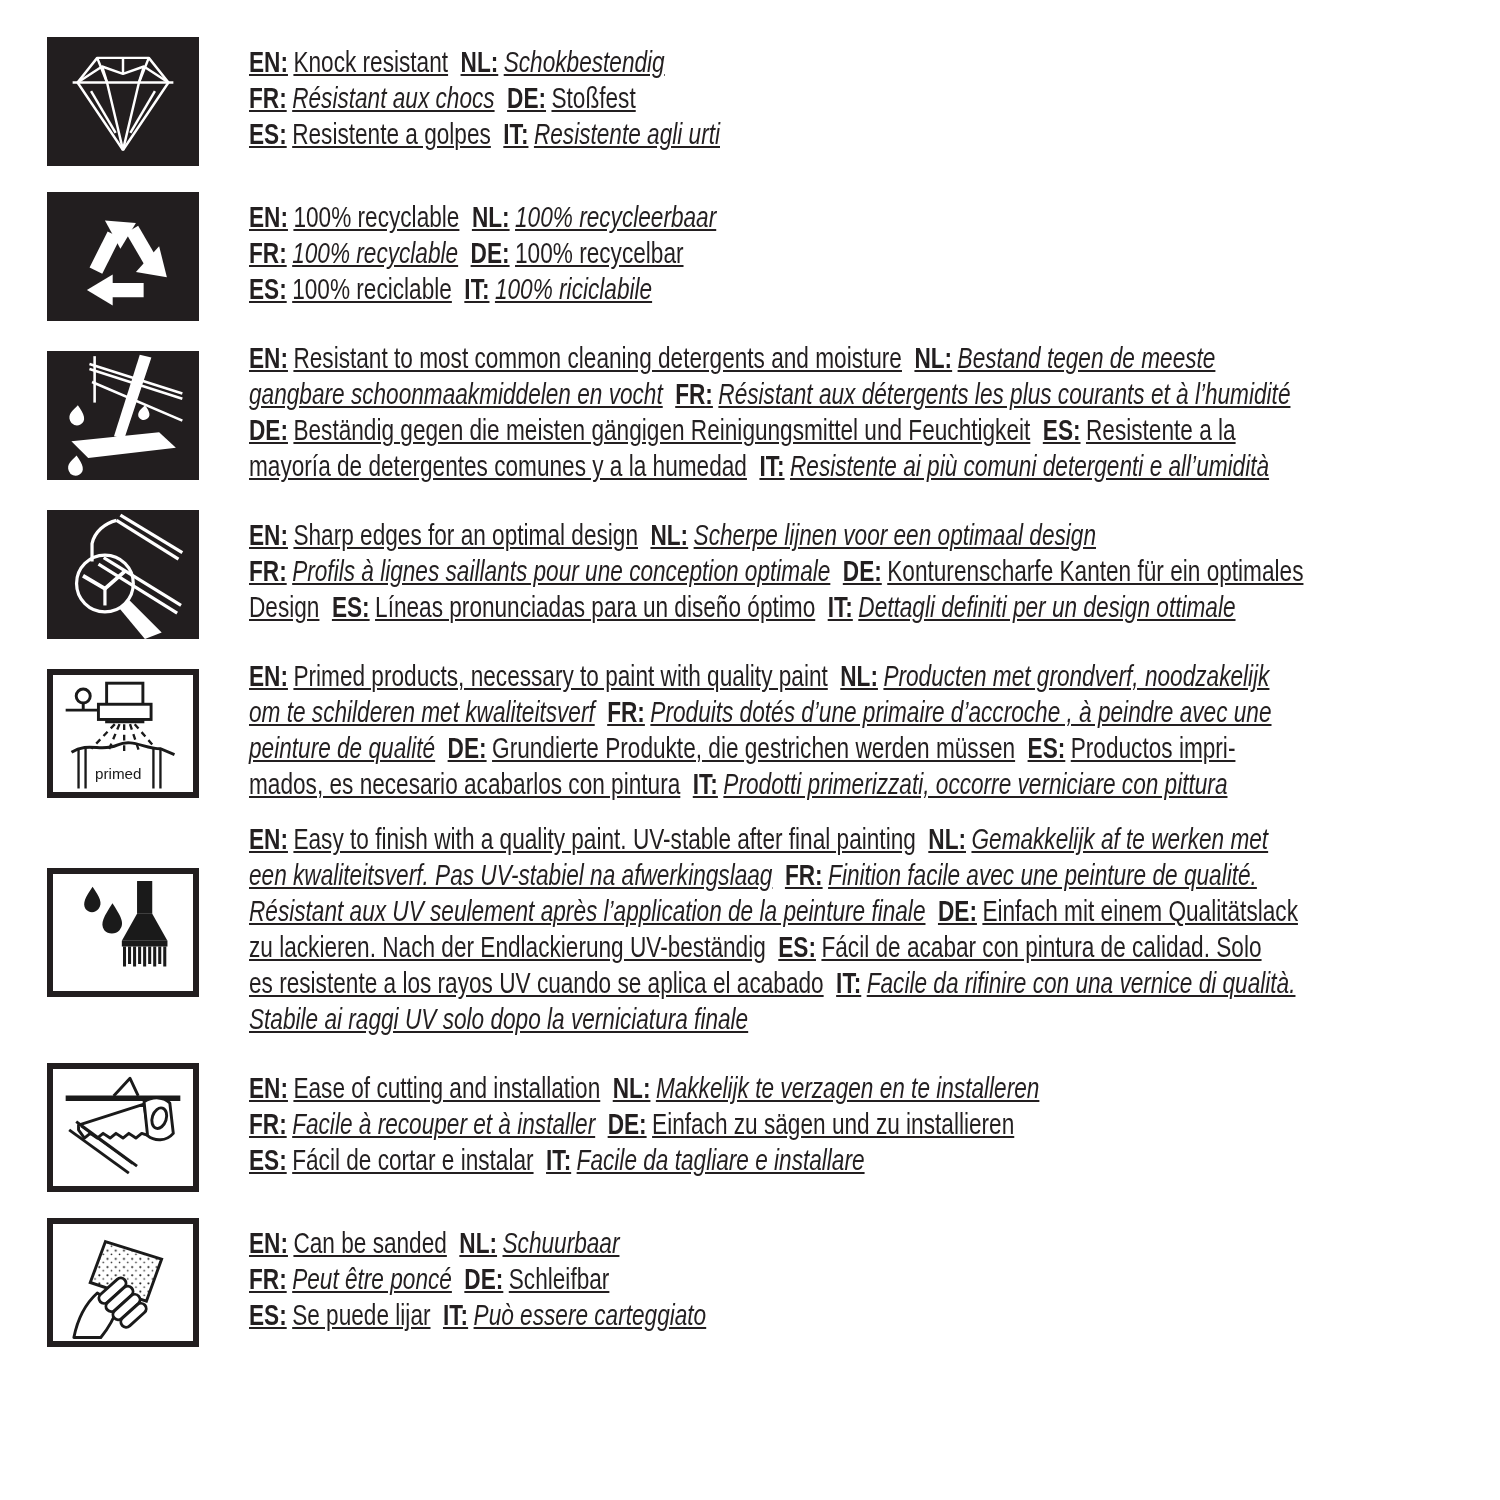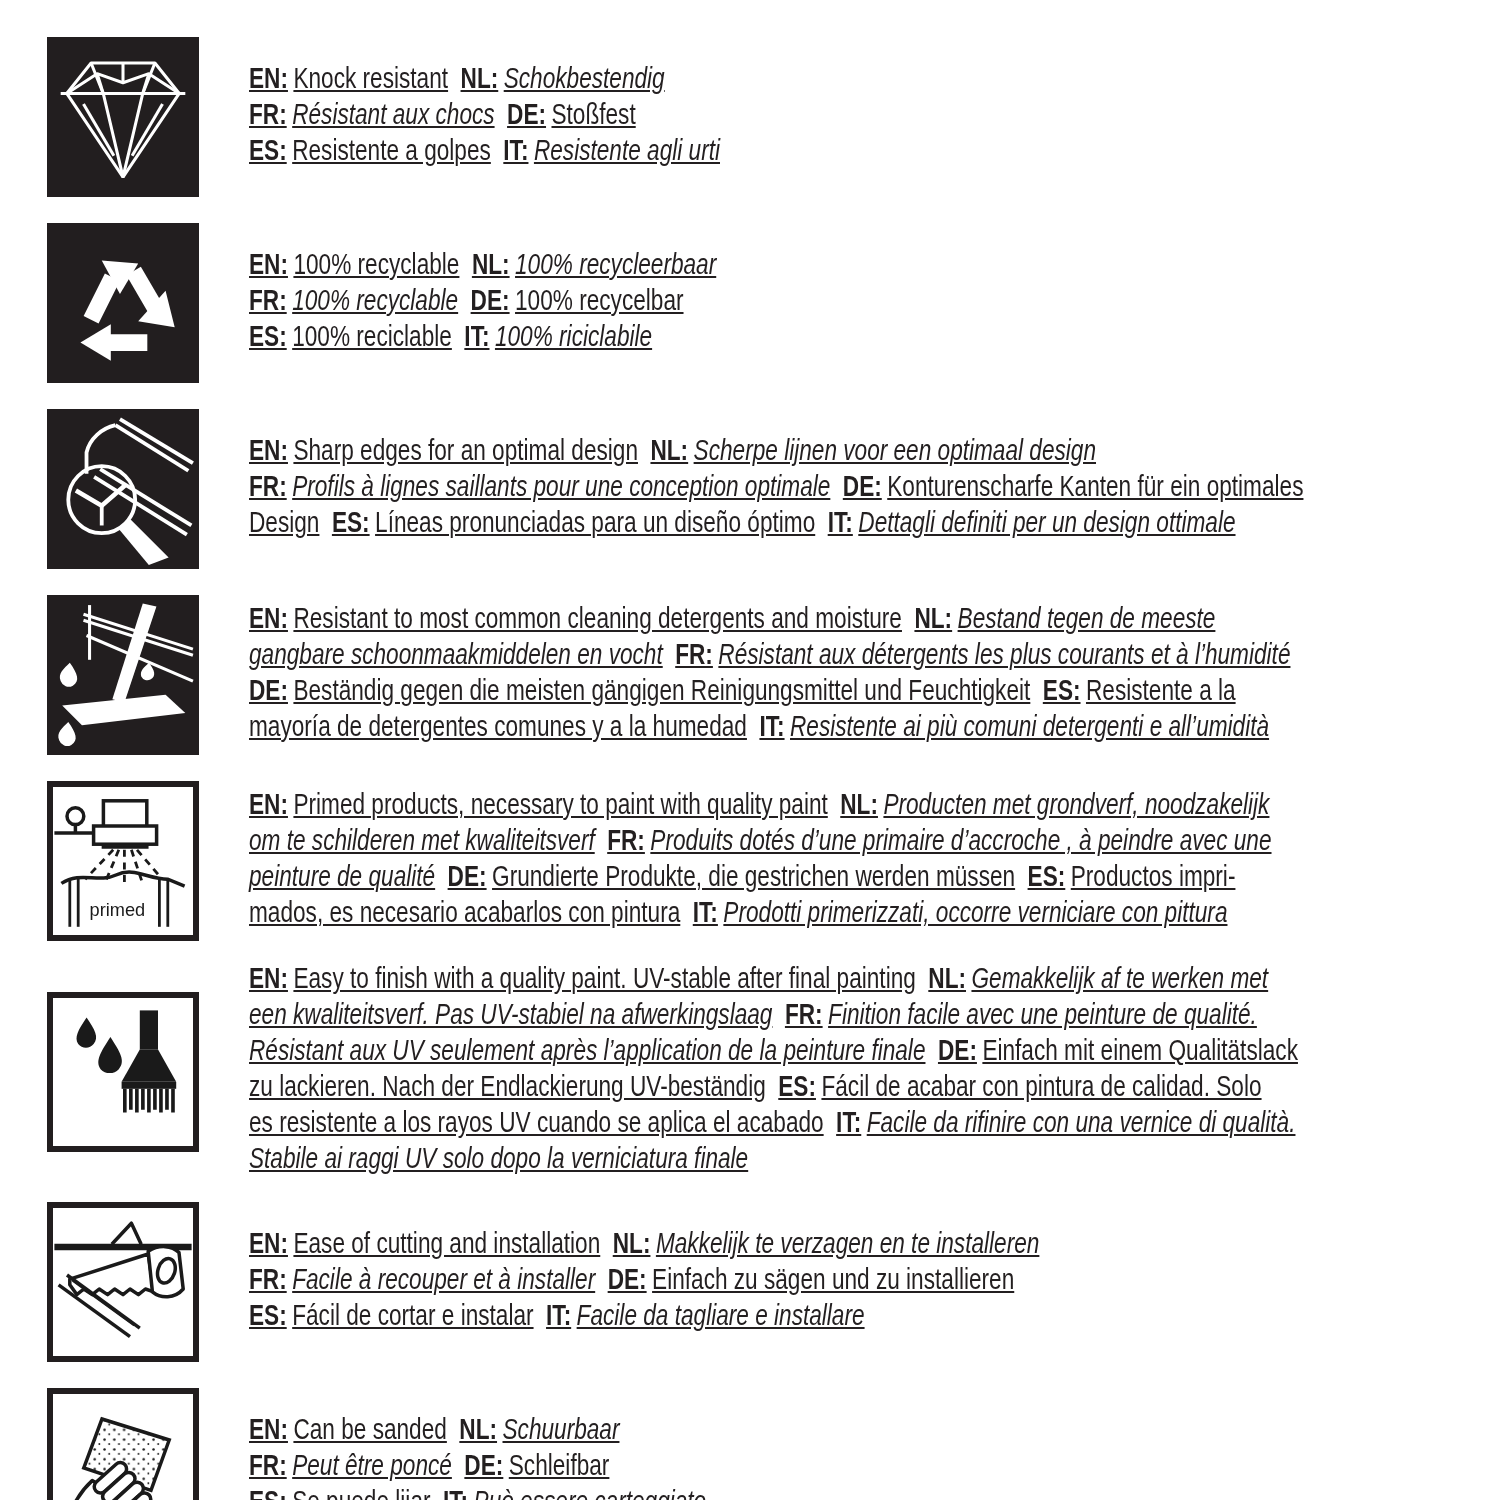--- a/index.html
+++ b/index.html
@@ -1,20 +1,20 @@
 <!DOCTYPE html>
 <html><head>
 <meta charset="utf-8">
 <style>
   * { margin:0; padding:0; box-sizing:border-box; }
   html,body { width:1500px; height:1500px; background:#ffffff; overflow:hidden;
               font-family:"Liberation Sans", sans-serif; color:#231f20; }
   .sheet { position:relative; padding:30px 0 0 47px;text-decoration:underline; }
   .row { display:flex; align-items:center; margin-bottom:19px; }
-  .icon-box { flex:0 0 152px; width:152px; height:160px;margin-top:7px; }
+  .icon-box { flex:0 0 152px; width:152px; height:129px;margin-top:7px; }
   .icon-box.dark { background:#221e1f; }
   .icon-box.light { background:#ffffff; border:6px solid #221e1f; }
   .icon-box svg { width:100%; height:100%; display:block; }
   .text { margin-left:50px; font-size:29px; line-height:36px; width:max-content;
           transform:scaleX(0.78); transform-origin:0 50%; }
   .line { white-space:nowrap; }
   b.lang { font-weight:bold; }
   .gap { margin-left:16px; }
   .after-label { margin-left:7px; }
   .it { font-style:italic; }
@@ -63,62 +63,62 @@
       </div>
       <div class="text">
         <div class="line"><b class="lang">EN:</b><span class="rm after-label">100% recyclable</span><b class="lang gap">NL:</b><span class="it after-label">100% recycleerbaar</span></div>
         <div class="line"><b class="lang">FR:</b><span class="it after-label">100% recyclable</span><b class="lang gap">DE:</b><span class="rm after-label">100% recycelbar</span></div>
         <div class="line"><b class="lang">ES:</b><span class="rm after-label">100% reciclable</span><b class="lang gap">IT:</b><span class="it after-label">100% riciclabile</span></div>
       </div>
     </div>
     <div class="row">
       <div class="icon-box dark">
         <svg viewBox="0 0 100 100">
+    <g stroke="#ffffff" stroke-width="2" fill="none">
+      <path d="M28,4 L28,40"></path>
+      <path d="M24,10 L96,33"></path>
+      <path d="M24,14 L96,37"></path>
+      <path d="M26,24 L96,54"></path>
+    </g>
+    <g fill="#ffffff">
+      <polygon points="63,3 72,5 51,68 43,66"></polygon>
+      <polygon points="10,70 78,63 91,75 23,83"></polygon>
+      <path d="M15,42 C20,49 22,54 17,57 A5.5,5.5 0 0 1 9,54 C7,49 11,46 15,42 Z"></path>
+      <path d="M67,42 C71,47 72,51 68,53 A4.5,4.5 0 0 1 62,51 C61,47 64,45 67,42 Z"></path>
+      <path d="M14,81 C19,88 21,93 16,96 A5.5,5.5 0 0 1 8,93 C6,88 10,85 14,81 Z"></path>
+    </g>
+  </svg>
+      </div>
+      <div class="text">
+        <div class="line"><b class="lang">EN:</b><span class="rm after-label">Resistant to most common cleaning detergents and moisture</span><b class="lang gap">NL:</b><span class="it after-label">Bestand tegen de meeste</span></div>
+        <div class="line"><span class="it">gangbare schoonmaakmiddelen en vocht</span><b class="lang gap">FR:</b><span class="it after-label">Résistant aux détergents les plus courants et à l’humidité</span></div>
+        <div class="line"><b class="lang">DE:</b><span class="rm after-label">Beständig gegen die meisten gängigen Reinigungsmittel und Feuchtigkeit</span><b class="lang gap">ES:</b><span class="rm after-label">Resistente a la</span></div>
+        <div class="line"><span class="rm">mayoría de detergentes comunes y a la humedad</span><b class="lang gap">IT:</b><span class="it after-label">Resistente ai più comuni detergenti e all’umidità</span></div>
+      </div>
+    </div>
+    <div class="row">
+      <div class="icon-box dark">
+        <svg viewBox="0 0 100 100">
     <g fill="none" stroke="#ffffff" stroke-width="2.5">
       <path d="M45,8 L93,38"></path>
       <path d="M48,4 L96,33"></path>
       <path d="M45,8 C36,10 28,17 26,26 L26,40"></path>
       <path d="M31,42 L92,80"></path>
       <path d="M35,37 L95,74"></path>
       <circle cx="36" cy="57" r="22"></circle>
       <path d="M19,51 L36,61 L52,47" stroke-width="3"></path>
       <path d="M36,61 L36,74"></path>
     </g>
     <polygon points="47,76 55,70 80,95 67,100" fill="#ffffff"></polygon>
   </svg>
       </div>
       <div class="text">
         <div class="line"><b class="lang">EN:</b><span class="rm after-label">Sharp edges for an optimal design</span><b class="lang gap">NL:</b><span class="it after-label">Scherpe lijnen voor een optimaal design</span></div>
         <div class="line"><b class="lang">FR:</b><span class="it after-label">Profils à lignes saillants pour une conception optimale</span><b class="lang gap">DE:</b><span class="rm after-label">Konturenscharfe Kanten für ein optimales</span></div>
         <div class="line"><span class="rm">Design</span><b class="lang gap">ES:</b><span class="rm after-label">Líneas pronunciadas para un diseño óptimo</span><b class="lang gap">IT:</b><span class="it after-label">Dettagli definiti per un design ottimale</span></div>
-      </div>
-    </div>
-    <div class="row">
-      <div class="icon-box dark">
-        <svg viewBox="0 0 100 100">
-    <g stroke="#ffffff" stroke-width="2" fill="none">
-      <path d="M28,4 L28,40"></path>
-      <path d="M24,10 L96,33"></path>
-      <path d="M24,14 L96,37"></path>
-      <path d="M26,24 L96,54"></path>
-    </g>
-    <g fill="#ffffff">
-      <polygon points="63,3 72,5 51,68 43,66"></polygon>
-      <polygon points="10,70 78,63 91,75 23,83"></polygon>
-      <path d="M15,42 C20,49 22,54 17,57 A5.5,5.5 0 0 1 9,54 C7,49 11,46 15,42 Z"></path>
-      <path d="M67,42 C71,47 72,51 68,53 A4.5,4.5 0 0 1 62,51 C61,47 64,45 67,42 Z"></path>
-      <path d="M14,81 C19,88 21,93 16,96 A5.5,5.5 0 0 1 8,93 C6,88 10,85 14,81 Z"></path>
-    </g>
-  </svg>
-      </div>
-      <div class="text">
-        <div class="line"><b class="lang">EN:</b><span class="rm after-label">Resistant to most common cleaning detergents and moisture</span><b class="lang gap">NL:</b><span class="it after-label">Bestand tegen de meeste</span></div>
-        <div class="line"><span class="it">gangbare schoonmaakmiddelen en vocht</span><b class="lang gap">FR:</b><span class="it after-label">Résistant aux détergents les plus courants et à l’humidité</span></div>
-        <div class="line"><b class="lang">DE:</b><span class="rm after-label">Beständig gegen die meisten gängigen Reinigungsmittel und Feuchtigkeit</span><b class="lang gap">ES:</b><span class="rm after-label">Resistente a la</span></div>
-        <div class="line"><span class="rm">mayoría de detergentes comunes y a la humedad</span><b class="lang gap">IT:</b><span class="it after-label">Resistente ai più comuni detergenti e all’umidità</span></div>
       </div>
     </div>
     <div class="row">
       <div class="icon-box light">
         <svg viewBox="0 0 100 100">
     <g fill="none" stroke="#1a1a1a" stroke-width="2.5">
       <rect x="36" y="7" width="31" height="33"></rect>
       <rect x="29" y="25" width="45" height="13" fill="#ffffff"></rect>
       <circle cx="16" cy="18" r="6"></circle>
       <line x1="16" y1="24" x2="16" y2="30"></line>

